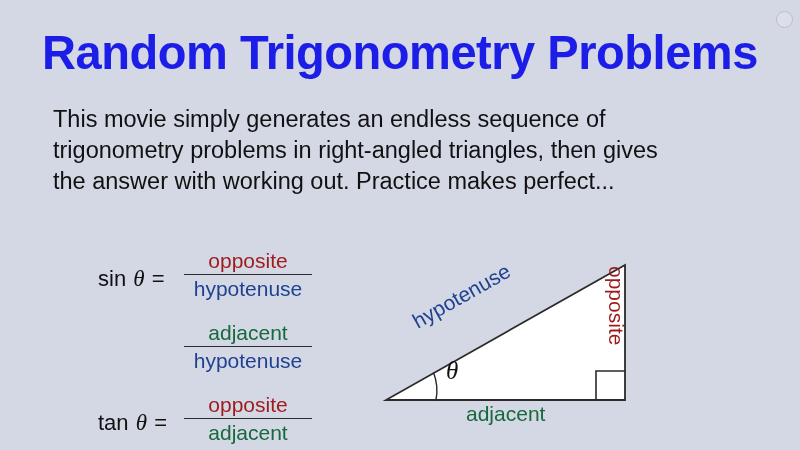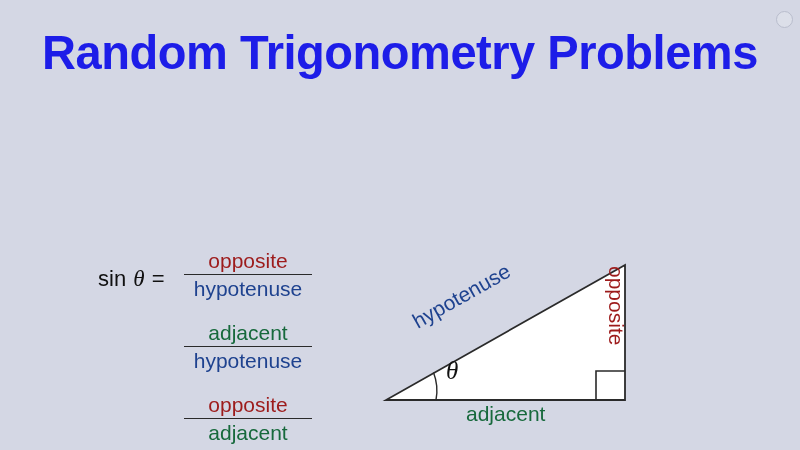--- a/index.html
+++ b/index.html
@@ -165,20 +165,23 @@
 </head>
 <body>
 
 <div id="slide">
 
   <div id="corner-circle"></div>
 
   <div id="title">Random Trigonometry Problems</div>
 
   <div id="intro">
+    <span class="line">This movie simply generates an endless sequence of</span>
+    <span class="line">trigonometry problems in right-angled triangles, then gives</span>
+    <span class="line">the answer with working out. Practice makes perfect...</span>
   </div>
 
   <div id="formulas">
 
     <div class="formula">
       <div class="fn-label">
         <span>sin</span>
         <span class="theta">θ</span>
         <span>=</span>
       </div>
@@ -191,20 +194,25 @@
 
     <div class="formula">
       <div class="frac">
         <span class="num c-adj">adjacent</span>
         <span class="bar"></span>
         <span class="den c-hyp">hypotenuse</span>
       </div>
     </div>
 
     <div class="formula">
+      <div class="fn-label">
+        <span>tan</span>
+        <span class="theta">θ</span>
+        <span>=</span>
+      </div>
       <div class="frac">
         <span class="num c-opp">opposite</span>
         <span class="bar"></span>
         <span class="den c-adj">adjacent</span>
       </div>
     </div>
 
   </div>
 
   <div id="triangle-figure">

